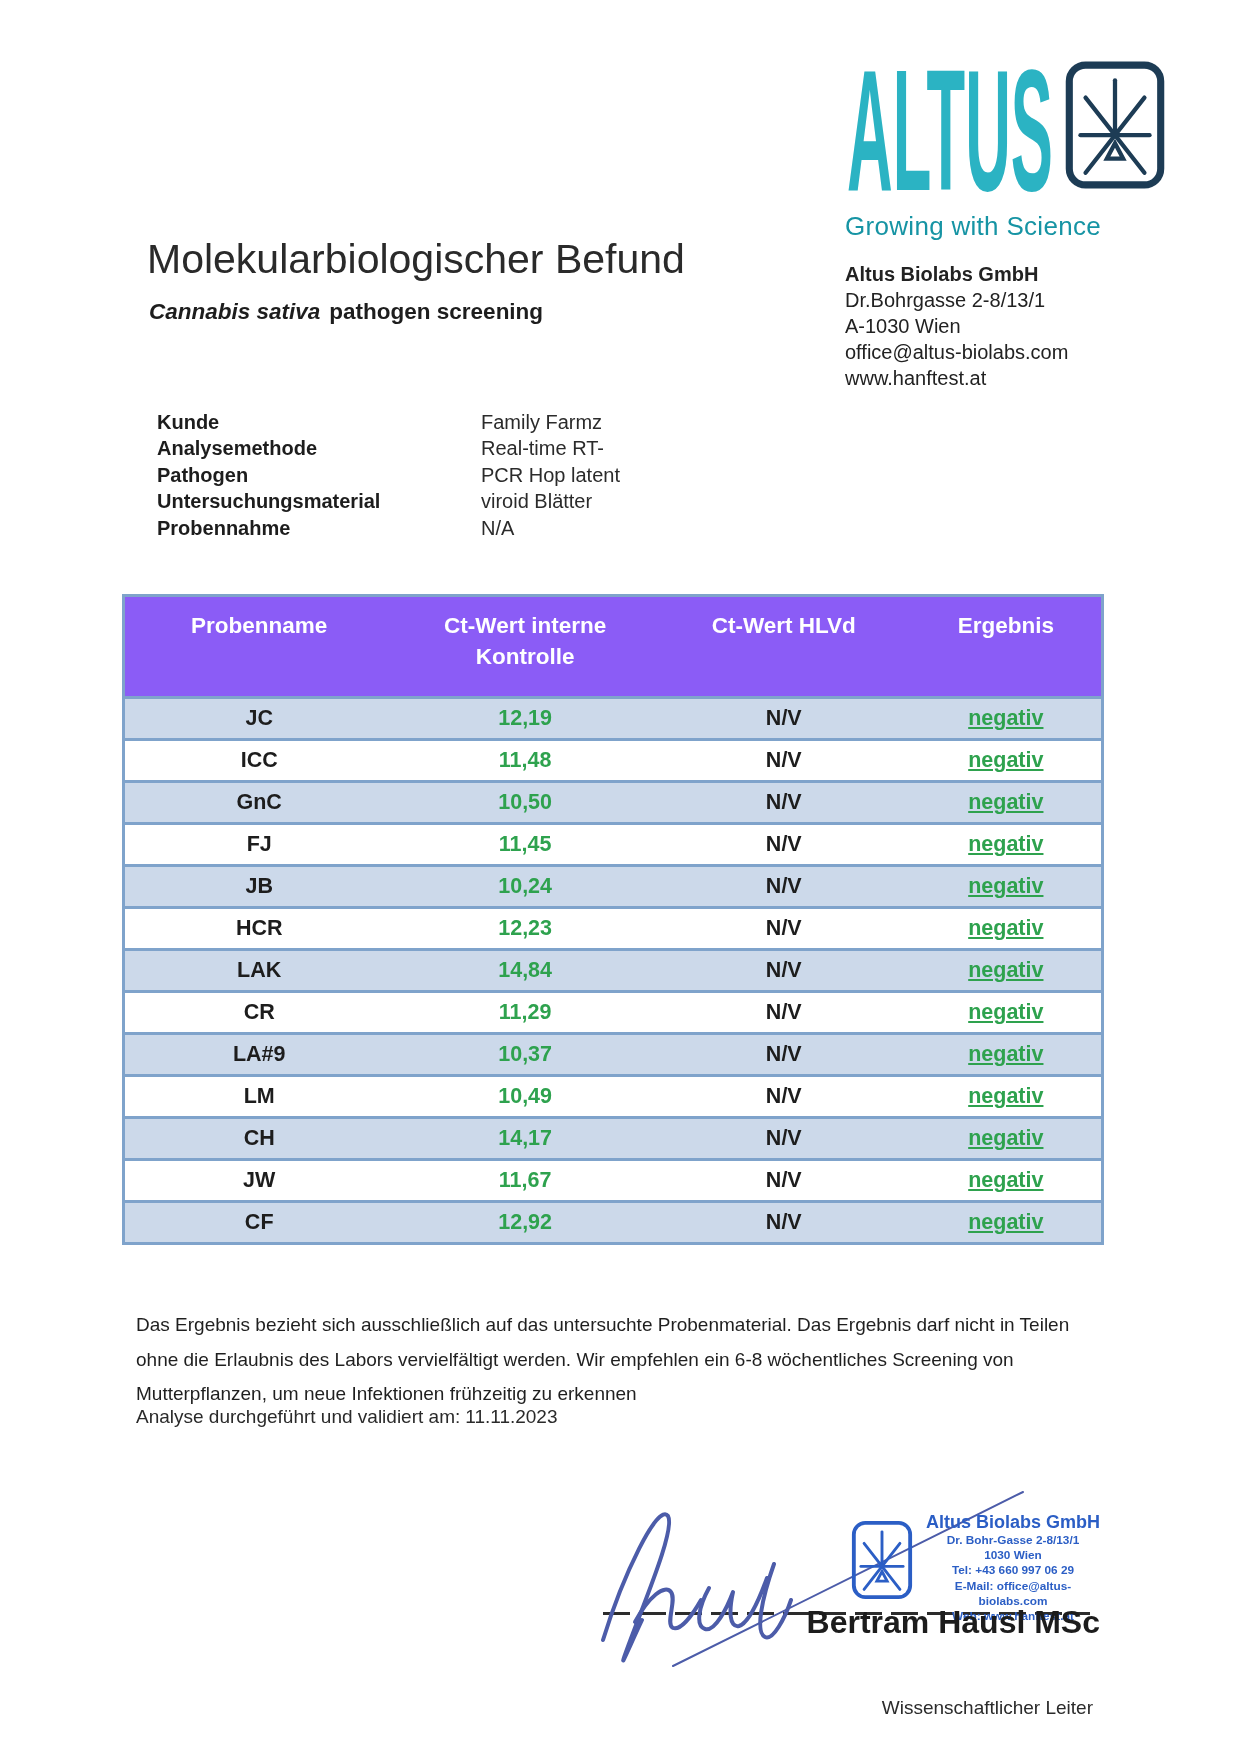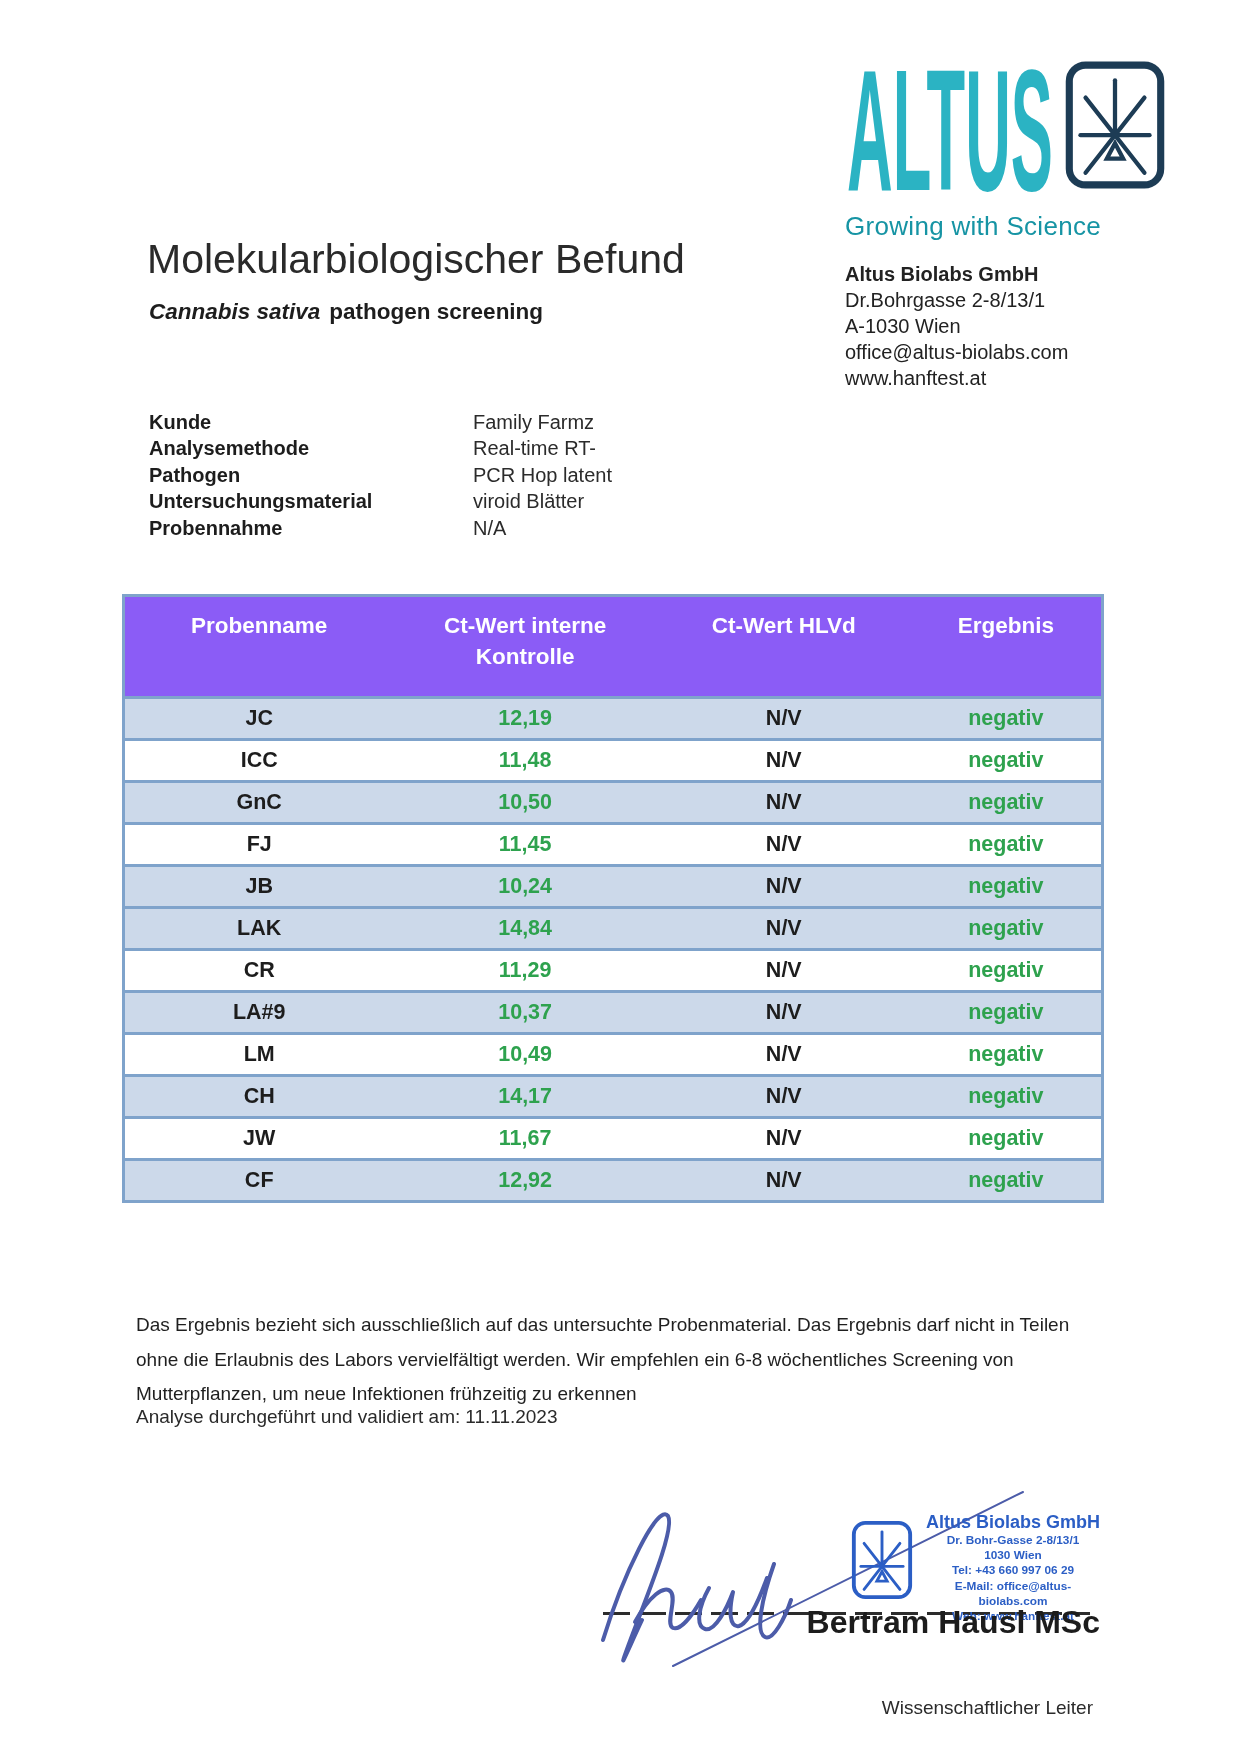--- a/index.html
+++ b/index.html
@@ -22,21 +22,21 @@
   .addr .org{font-weight:bold;}
 
   
   .doc-title{left:147px;top:236px;font-size:41px;color:#2a2a2a;font-weight:400;}
   .doc-subtitle{left:149px;top:299px;font-size:22.5px;font-weight:bold;color:#1d1d1d;}
   .doc-subtitle .species{font-style:italic;}
   .doc-subtitle .rest{margin-left:9px;}
 
   
   .info-block{left:149px;top:409px;font-size:20px;line-height:26.4px;}
-  .info-label{display:inline-block;width:324px;font-weight:bold;}
+  .info-label{display:inline-block;width:324px;font-weight:bold;margin-left:8px;}
   .info-value{color:#2b2b2b;}
 
   
   .results{left:122px;top:594px;width:982px;}
   table.results-table{
     width:100%;
     border-collapse:separate;border-spacing:0;
     border:3px solid #7fa3cb;
     table-layout:fixed;
   }
@@ -49,21 +49,21 @@
   .results-table td{
     height:37px;text-align:center;vertical-align:middle;
     font-size:21.5px;font-weight:bold;
     border-top:3px solid #7fa3cb;
   }
   tr.row-blue td{background:#ccd9ea;}
   tr.row-white td{background:#ffffff;}
   .results-table td:nth-child(1){color:#1d1d1d;}
   .results-table td:nth-child(2){color:#2ea24e;}
   .results-table td:nth-child(3){color:#1d1d1d;}
-  .results-table td:nth-child(4){color:#2ea24e;}
+  .results-table td:nth-child(4){color:#2ea24e;text-decoration:underline;}
 
   
   .disclaimer{left:136px;top:1308px;width:945px;font-size:19px;line-height:34.5px;color:#1f1f1f;}
   .analysis-line{left:136px;top:1406px;font-size:19px;color:#2a2a2a;}
   .analysis-line .date{margin-left:5px;}
 
   
   .signature{left:565px;top:1470px;width:480px;height:218px;}
   .sig-line{
     left:603px;top:1612px;width:487px;height:3px;
@@ -160,20 +160,26 @@
           </tr>
           <tr class="row-white">
             <td>FJ</td>
             <td>11,45</td>
             <td>N/V</td>
             <td>negativ</td>
           </tr>
           <tr class="row-blue">
             <td>JB</td>
             <td>10,24</td>
+            <td>N/V</td>
+            <td>negativ</td>
+          </tr>
+          <tr class="row-white">
+            <td>HCR</td>
+            <td>12,23</td>
             <td>N/V</td>
             <td>negativ</td>
           </tr>
           <tr class="row-blue">
             <td>LAK</td>
             <td>14,84</td>
             <td>N/V</td>
             <td>negativ</td>
           </tr>
           <tr class="row-white">

